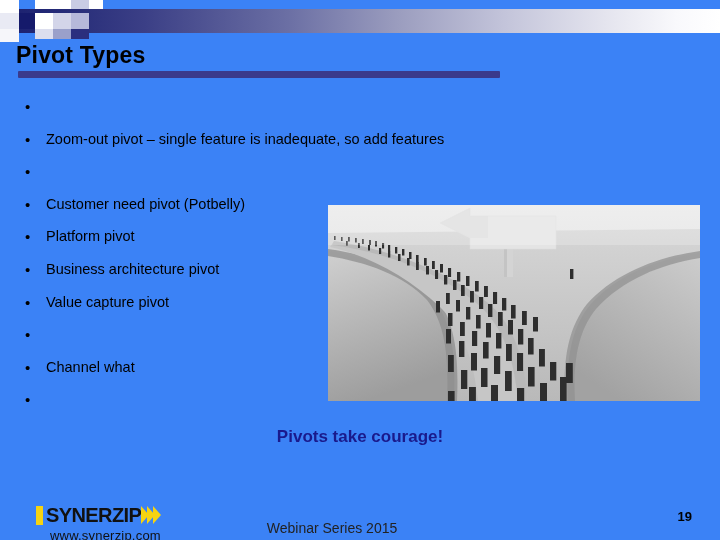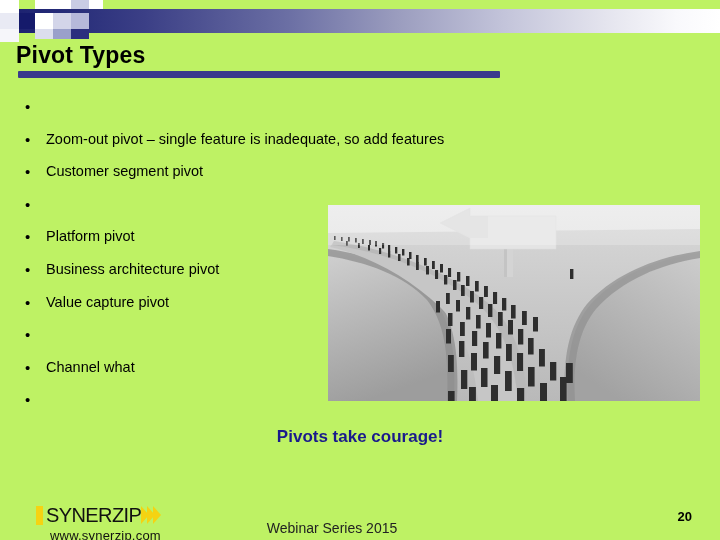--- a/index.html
+++ b/index.html
@@ -7,21 +7,21 @@
     padding: 0;
     background: #ffffff;
   }
   body {
     font-family: "Liberation Sans", sans-serif;
   }
   #slide {
     position: relative;
     width: 720px;
     height: 540px;
-    background: #bef264;
+    background: #3b82f6;
     overflow: hidden;
   }
 
   
   .header-gradient {
     position: absolute;
     left: 0;
     top: 9px;
     width: 720px;
     height: 24px;
@@ -127,21 +127,21 @@
     height: 20px;
   }
   .logo-bar {
     width: 7px;
     height: 19px;
     background: #f5d312;
     margin-right: 3px;
   }
   .logo-word {
     font-size: 20px;
-    font-weight: normal;
+    font-weight: bold;
     letter-spacing: -0.6px;
     color: #111111;
     line-height: 19px;
     font-family: "Liberation Sans", sans-serif;
   }
   .logo-chevs {
     display: flex;
     align-items: center;
     margin-left: 2px;
   }
@@ -206,24 +206,24 @@
   <div class="bullets">
     <div class="bullet-row">
       <span class="bullet-dot">•</span>
     </div>
     <div class="bullet-row">
       <span class="bullet-dot">•</span>
       <span class="bullet-text">Zoom-out pivot – single feature is inadequate, so add features</span>
     </div>
     <div class="bullet-row">
       <span class="bullet-dot">•</span>
-      <span class="bullet-text">Customer segment pivot</span>
-    </div>
-    <div class="bullet-row">
-      <span class="bullet-dot">•</span>
+    </div>
+    <div class="bullet-row">
+      <span class="bullet-dot">•</span>
+      <span class="bullet-text">Customer need pivot (Potbelly)</span>
     </div>
     <div class="bullet-row">
       <span class="bullet-dot">•</span>
       <span class="bullet-text">Platform pivot</span>
     </div>
     <div class="bullet-row">
       <span class="bullet-dot">•</span>
       <span class="bullet-text">Business architecture pivot</span>
     </div>
     <div class="bullet-row">
@@ -385,15 +385,15 @@
         <span class="chev"></span>
         <span class="chev"></span>
         <span class="chev"></span>
       </span>
     </div>
     <div class="logo-url">www.synerzip.com</div>
   </div>
 
   <div class="footer-center">Webinar Series 2015</div>
 
-  <div class="page-num">20</div>
+  <div class="page-num">19</div>
 
 </div>
 
 </body></html>

